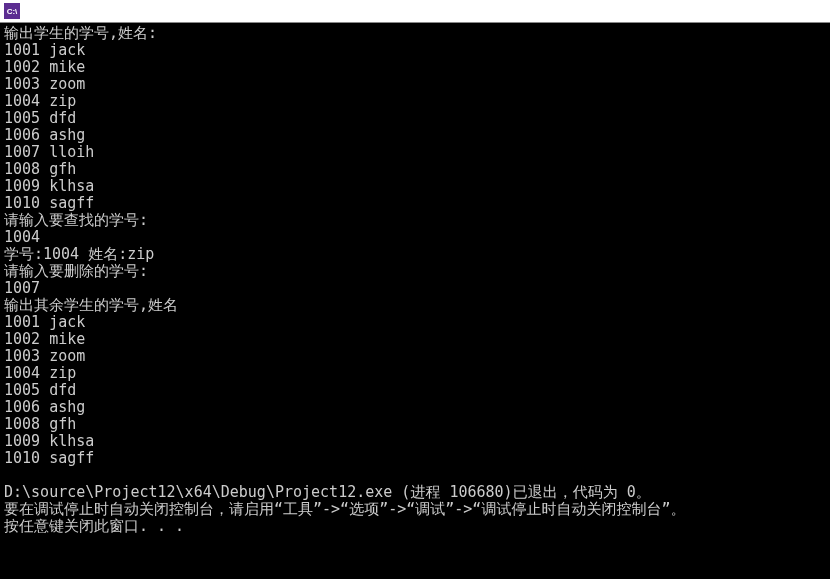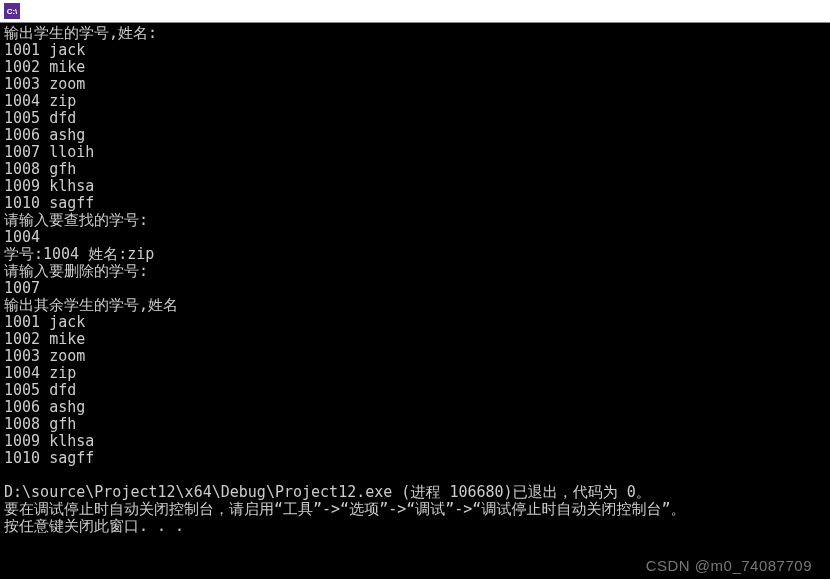--- a/index.html
+++ b/index.html
@@ -87,13 +87,13 @@
 <span>1004 zip</span>
 <span>1005 dfd</span>
 <span>1006 ashg</span>
 <span>1008 gfh</span>
 <span>1009 klhsa</span>
 <span>1010 sagff</span>
 <span></span>
 <span>D:\source\Project12\x64\Debug\Project12.exe (进程 106680)已退出，代码为 0。</span>
 <span>要在调试停止时自动关闭控制台，请启用“工具”-&gt;“选项”-&gt;“调试”-&gt;“调试停止时自动关闭控制台”。</span>
 <span>按任意键关闭此窗口. . .</span>
-<div class="watermark">CSDN @m0_74087709</div></div>
+</div>
 
 </body></html>

